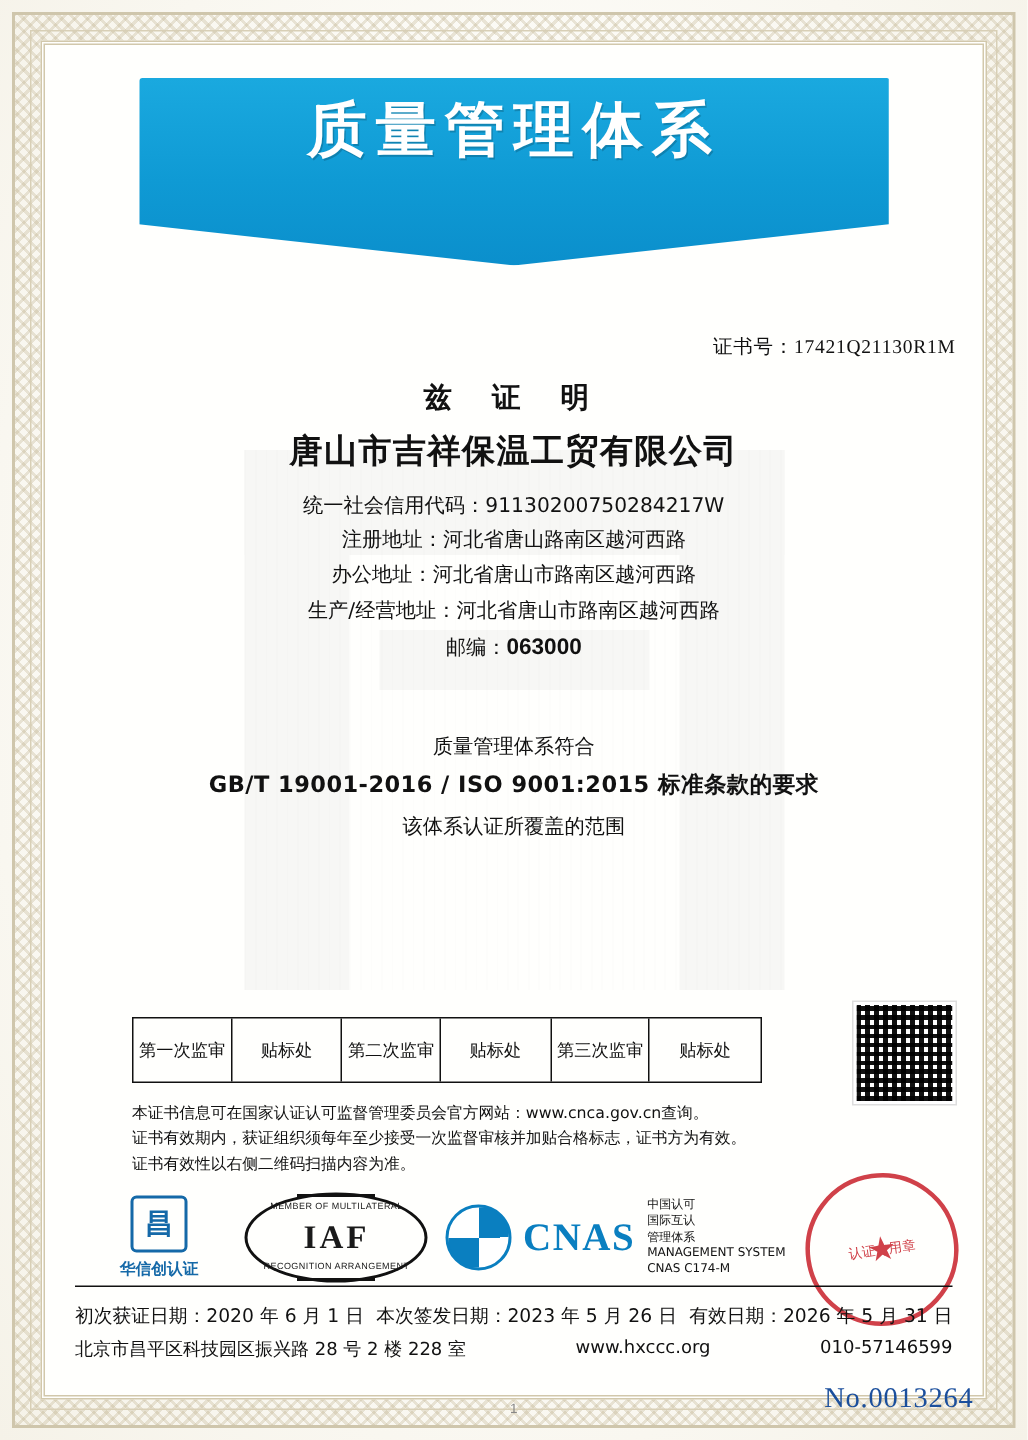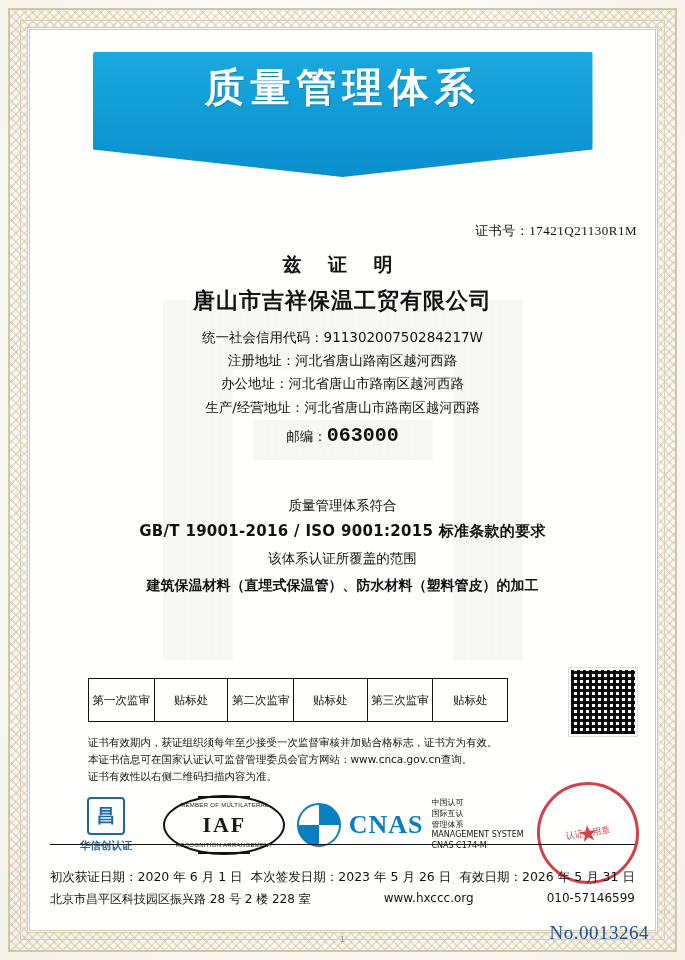--- a/index.html
+++ b/index.html
@@ -102,21 +102,21 @@
     margin-top:8px;
     font-size:22px;font-weight:bold;color:#111;letter-spacing:1px;
     font-family:"DejaVu Sans", sans-serif;
   }
   .meta{margin-top:10px;}
   .meta div{
     font-size:13.5px;color:#111;line-height:1.72;
     font-family:"DejaVu Sans", sans-serif;
   }
   .meta .label{font-weight:normal;}
-  .zip{font-weight:bold;font-family:Liberation Mono, monospace;font-size:20px;text-align:right;}
+  .zip{font-weight:bold;font-family:Liberation Sans, sans-serif;font-size:15px;text-align:right;}
 
   .conform{margin-top:44px;}
   .conform .l1{font-size:13.5px;color:#111;font-family:"DejaVu Sans",sans-serif;}
   .conform .std{
     margin-top:7px;font-size:15px;font-weight:bold;color:#111;
     font-family:"DejaVu Sans",sans-serif;letter-spacing:.3px;
   }
   .conform .l3{margin-top:9px;font-size:13.5px;color:#111;font-family:"DejaVu Sans",sans-serif;}
   .scope{
     margin-top:9px;font-size:14px;font-weight:bold;color:#111;
@@ -202,21 +202,21 @@
     color:#c8202a;
     display:flex;align-items:center;justify-content:center;
     font-size:9px;text-align:center;
     transform:rotate(-8deg);opacity:.85;
     font-family:"DejaVu Sans",sans-serif;
   }
   .stamp .star{position:absolute;font-size:22px;}
 
   .footer{
     position:absolute;left:50px;right:50px;bottom:52px;
-    border-top:1px solid #111;padding-top:24px;text-align:right;
+    border-top:1px solid #111;padding-top:11px;text-align:right;
   }
   .footer .row1{
     display:flex;justify-content:space-between;
     font-size:12.5px;color:#111;font-family:"DejaVu Sans",sans-serif;
   }
   .footer .row2{
     margin-top:5px;display:flex;justify-content:space-between;
     font-size:12px;color:#111;font-family:"DejaVu Sans",sans-serif;
   }
   .serial{
@@ -268,38 +268,37 @@
       </div>
       <div>
         <span class="label">邮编：</span><span class="zip">063000</span>
       </div>
     </div>
 
     <div class="conform">
       <div class="l1">质量管理体系符合</div>
       <div class="std">GB/T 19001-2016 / ISO 9001:2015 标准条款的要求</div>
       <div class="l3">该体系认证所覆盖的范围</div>
-      <div class="scope">建筑保温材料（直埋式保温管）、防水材料（塑料管皮）的加工</div>
     </div>
   </div>
 
   <div class="surv-table">
     <div class="surv-cell surv-label">第一次监审</div>
     <div class="surv-cell surv-blank">贴标处</div>
     <div class="surv-cell surv-label">第二次监审</div>
     <div class="surv-cell surv-blank">贴标处</div>
     <div class="surv-cell surv-label">第三次监审</div>
     <div class="surv-cell surv-blank">贴标处</div>
   </div>
 
   <div class="qr"></div>
 
   <div class="notes">
+    <div>本证书信息可在国家认证认可监督管理委员会官方网站：www.cnca.gov.cn查询。</div>
     <div>证书有效期内，获证组织须每年至少接受一次监督审核并加贴合格标志，证书方为有效。</div>
-    <div>本证书信息可在国家认证认可监督管理委员会官方网站：www.cnca.gov.cn查询。</div>
     <div>证书有效性以右侧二维码扫描内容为准。</div>
   </div>
 
   <div class="logos">
     <div class="logo-hx">
       <div class="sq">昌</div>
       <div class="tx">华信创认证</div>
     </div>
 
     <div class="logo-iaf">

